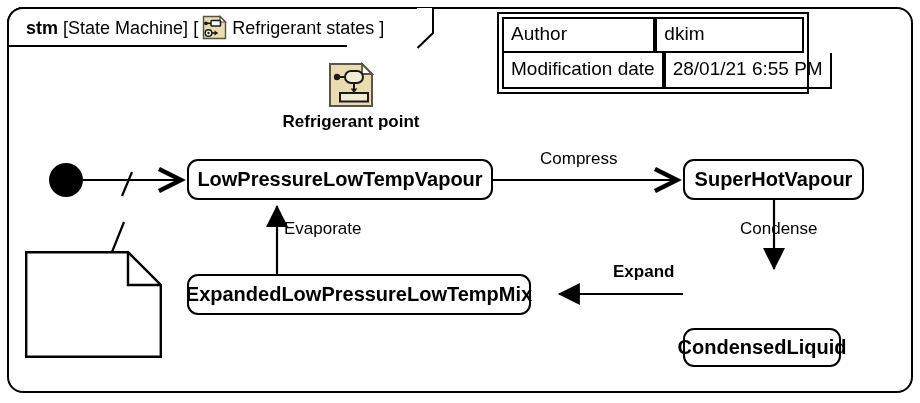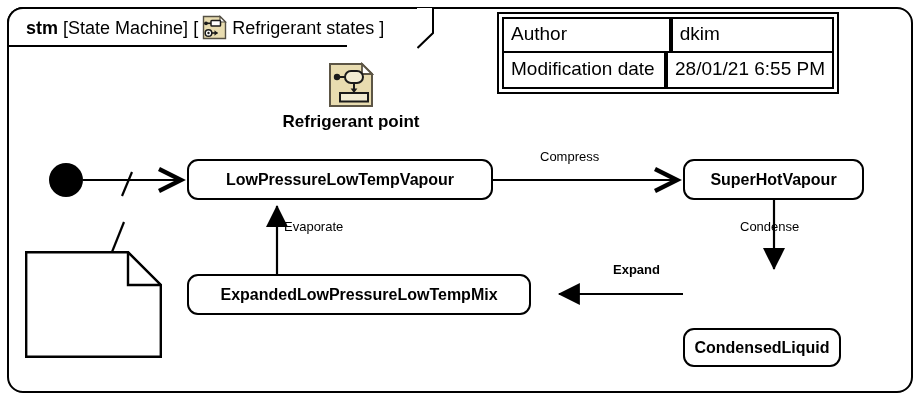--- a/index.html
+++ b/index.html
@@ -70,21 +70,21 @@
     height: 25px;
     vertical-align: -6px;
     margin: 0 5px 0 4px;
   }
 
   
   .meta-table {
     position: absolute;
     left: 497px;
     top: 12px;
-    width: 342px;
+    width: 312px;
     border: 2px solid #000000;
     background: #ffffff;
     box-sizing: border-box;
     padding: 3px;
   }
   .meta-row {
     display: flex;
   }
   .meta-cell {
     border: 2px solid #000000;
@@ -125,21 +125,21 @@
   
   .state {
     position: absolute;
     border: 2.6px solid #000000;
     border-radius: 11px;
     background: #ffffff;
     box-sizing: border-box;
     display: flex;
     align-items: center;
     justify-content: center;
-    font-size: 16px;
+    font-size: 20px;
     font-weight: bold;
     color: #000000;
     white-space: nowrap;
   }
   #state-lplt { left: 187px; top: 159px; width: 306px; height: 41px; }
   #state-shv  { left: 683px; top: 159px; width: 181px; height: 41px; }
   #state-cl   { left: 683px; top: 288px; width: 158px; height: 39px; margin-top: 40px; }
   #state-elpl { left: 187px; top: 274px; width: 344px; height: 41px; }
 
   
@@ -178,21 +178,21 @@
   .note-stereotype {
     text-align: center;
     display: block;
     white-space: nowrap;
   }
   .note-line { display: block; white-space: nowrap; }
 
   
   .tlabel {
     position: absolute;
-    font-size: 13px;
+    font-size: 17px;
     color: #000000;
     white-space: nowrap;
     background: transparent;
   }
   #lbl-compress  { left: 540px; top: 149px; }
   #lbl-condense  { left: 740px; top: 219px; }
   #lbl-expand    { left: 613px; top: 262px; font-weight: bold; }
   #lbl-evaporate { left: 284px; top: 219px; }
 
   

